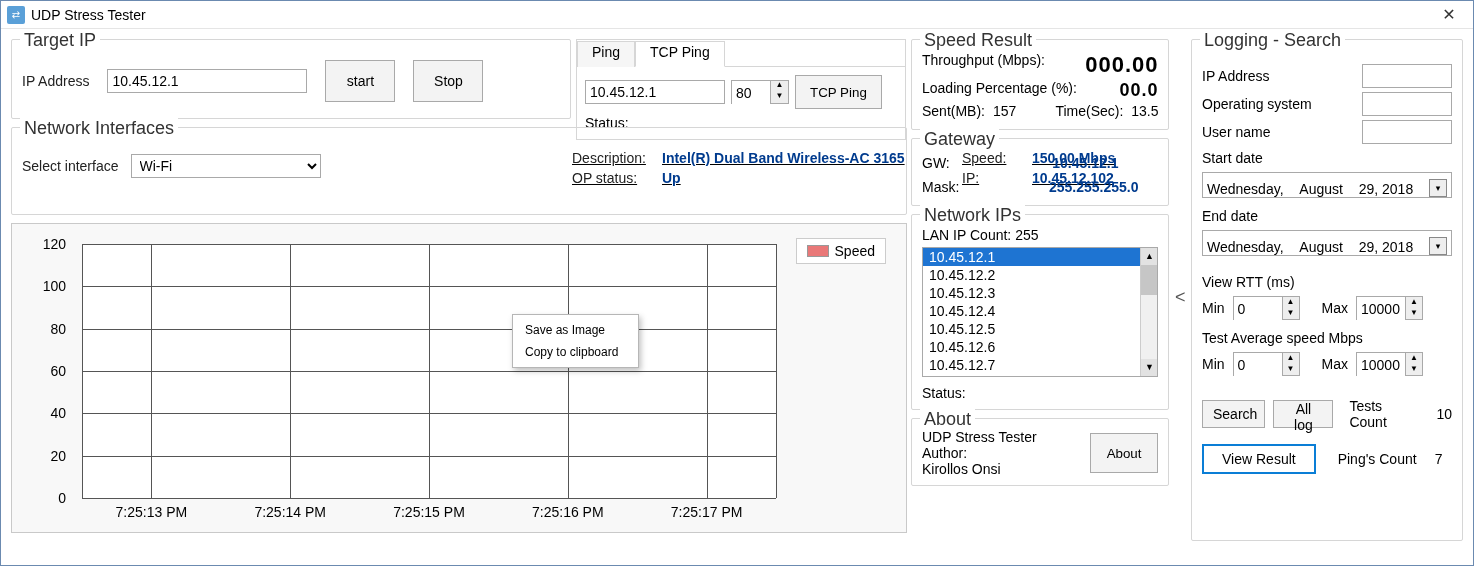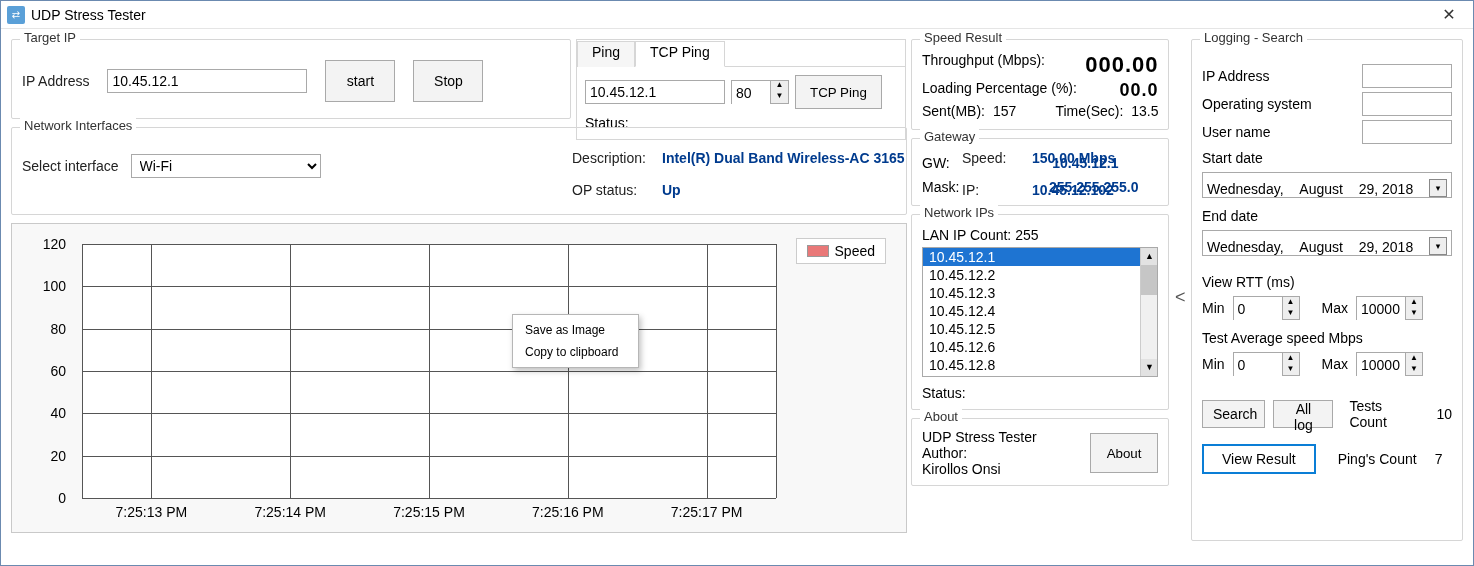--- a/index.html
+++ b/index.html
@@ -57,21 +57,21 @@
     border-radius: 2px;
     padding: 10px 10px 8px 10px;
     margin-bottom: 8px;
     position: relative;
   }
   .groupbox > .legend {
     position: absolute;
     top: -10px; left: 8px;
     background: #fff;
     padding: 0 4px;
-    font-size: 13px;
+    font-size: 18px;
     color: #333;
   }
 
   .row { display:flex; align-items:center; }
   .lbl { color:#222; }
   .val-bold { color:#003b8e; font-weight: bold; }
   input[type=text], select {
     border: 1px solid #a9a9a9;
     height: 24px;
     padding: 0 4px;
@@ -123,21 +123,21 @@
     display:inline-flex; border:1px solid #a9a9a9; height:24px; align-items:stretch;
   }
   .spinner input { border:none; width:38px; text-align:left; }
   .spinner .arrows { width:18px; display:flex; flex-direction:column; border-left:1px solid #a9a9a9;}
   .spinner .arrows div { flex:1; font-size:8px; text-align:center; line-height:1; background:#eee;}
   .tabbody .ping-btn { height:34px; padding:0 14px; border:1px solid #a9a9a9; background:#f3f3f3; }
 
   
   .ni-box { }
   .ni-box select { width:190px; }
-  .ni-grid { display:grid; grid-template-columns: 90px 300px 70px 140px; row-gap:16px; margin-left:220px; }
+  .ni-grid { display:grid; grid-template-columns: 90px 300px 70px 140px; row-gap:4px; margin-left:220px;text-decoration:underline; }
   .ni-grid .k { color:#222; }
   .ni-grid .v { color:#003b8e; font-weight:bold; }
 
   
   .chart-wrap {
     border: 1px solid #c9c9c9;
     background: #f8f8f8;
     height: 310px;
     padding: 16px 12px 8px 12px;
     position: relative;
@@ -355,20 +355,21 @@
         <span class="legend">Network IPs</span>
         <div style="margin:2px 0 4px 0;">LAN IP Count: 255</div>
         <div class="listbox">
           <div id="ip-list">
               <div class="item sel">10.45.12.1</div>
               <div class="item">10.45.12.2</div>
               <div class="item">10.45.12.3</div>
               <div class="item">10.45.12.4</div>
               <div class="item">10.45.12.5</div>
               <div class="item">10.45.12.6</div>
+              <div class="item">10.45.12.7</div>
               <div class="item">10.45.12.8</div>
             </div>
           <div class="scroll">
             <div class="btn-arrow">▲</div>
             <div class="thumb" style="height:30px;"></div>
             <div style="flex:1"></div>
             <div class="btn-arrow">▼</div>
           </div>
         </div>
         <div style="margin-top:8px;">Status:</div>

